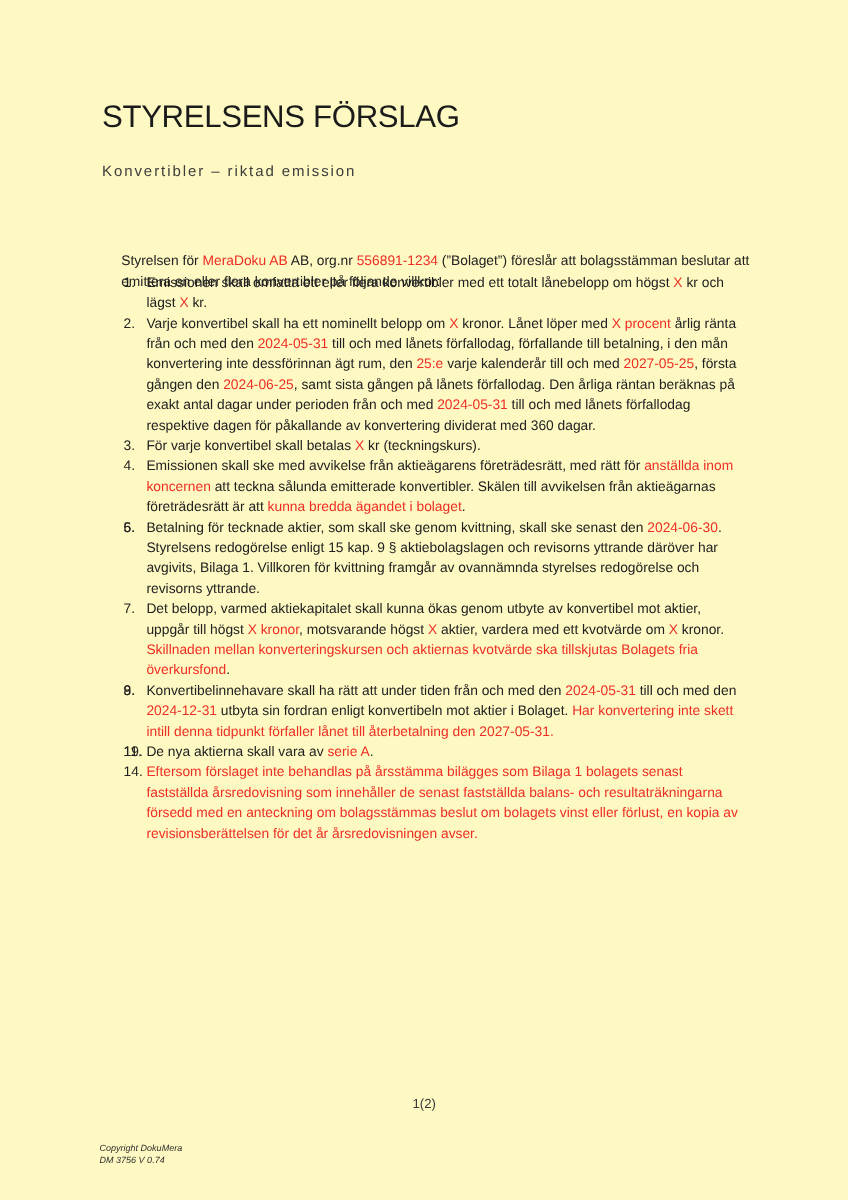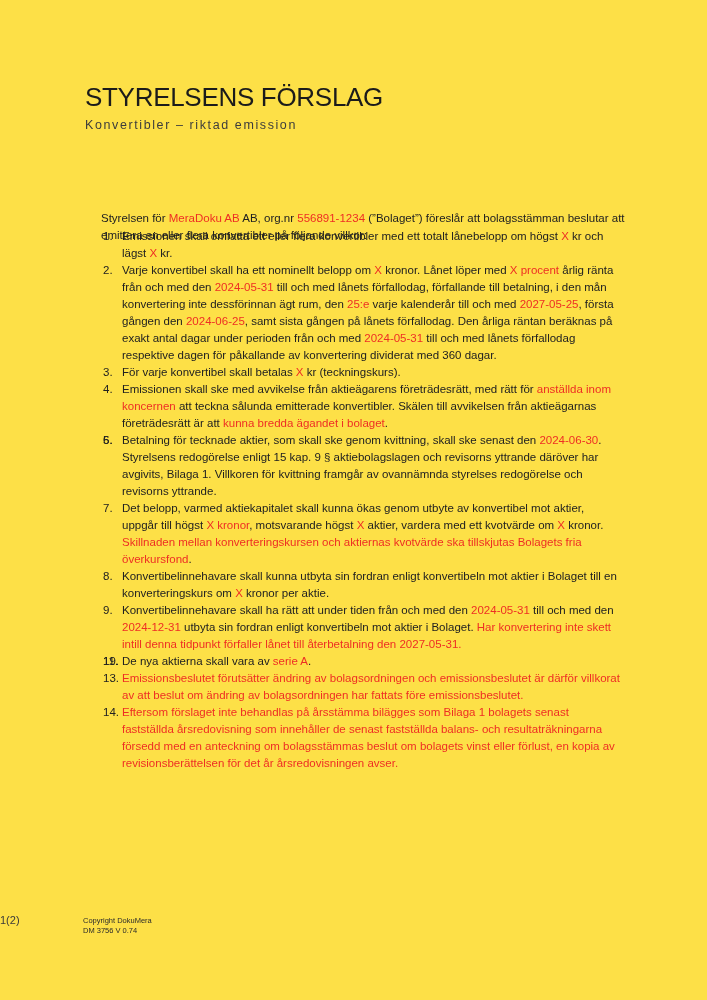--- a/index.html
+++ b/index.html
@@ -1,35 +1,35 @@
 <!DOCTYPE html>
 <html lang="sv" style="--accent: #ee2e24;"><head>
 <meta charset="utf-8">
 <style>
   html, body { margin: 0; padding: 0; background: #ffffff; }
   .page {
     position: relative;
     width: 707px;
     height: 1000px;
-    background: #fde047;
+    background: #fef9c3;
     font-family: "Liberation Sans", sans-serif;
     color: #212121;
     overflow: hidden;
   }
   .header { position: absolute; left: 85px; top: 82px; }
   .title {
     font-size: 26px;
     font-weight: 400;
     letter-spacing: -0.3px;
     line-height: 30px;
     color: #1b1b1b;
     white-space: nowrap;
   }
   .subtitle {
-    margin-top: 6px;
+    margin-top: 24px;
     font-size: 12.5px;
     letter-spacing: 1.6px;
     color: #3c3c3c;
     white-space: nowrap;
   }
   .intro {
     position: absolute;
     left: 85px;
     top: 194px;
     width: 540px;
@@ -46,30 +46,32 @@
     line-height: 17px;
   }
   .item { position: relative; padding-left: 19px; }
   .num { position: absolute; left: 0; top: 0; color: #212121; }
   .red { color: var(--accent, #ee2e24); }
   .footer-page {
     position: absolute;
     left: 0;
     top: 914px;
     width: 707px;
+    text-align: center;
     font-size: 11px;
     color: #3a3a3a;
   }
   .copyright {
     position: absolute;
     left: 83px;
-    top: 916px;
+    top: 952px;
     font-size: 7.5px;
     line-height: 9.5px;
     color: #2b2b2b;
+    font-style: italic;
   }
 </style>
 </head>
 <body>
 
 <div class="page">
 
   <div class="header">
     <div class="title">STYRELSENS FÖRSLAG</div>
     <div class="subtitle">Konvertibler – riktad emission</div>
@@ -78,25 +80,24 @@
   <p class="intro"><span>Styrelsen för </span><span class="red">MeraDoku AB</span><span> AB, org.nr </span><span class="red">556891-1234</span><span> (”Bolaget”) föreslår att bolagsstämman beslutar att emittera en eller flera konvertibler på följande villkor:</span></p>
 
   <div class="list">
       <div class="item"><span class="num">1.</span><span><span>Emissionen skall omfatta ett eller flera konvertibler med ett totalt lånebelopp om högst </span><span class="red">X</span><span> kr och lägst </span><span class="red">X</span><span> kr.</span></span></div>
       <div class="item"><span class="num">2.</span><span><span>Varje konvertibel skall ha ett nominellt belopp om </span><span class="red">X</span><span> kronor. Lånet löper med </span><span class="red">X procent</span><span> årlig ränta från och med den </span><span class="red">2024-05-31</span><span> till och med lånets förfallodag, förfallande till betalning, i den mån konvertering inte dessförinnan ägt rum, den </span><span class="red">25:e</span><span> varje kalenderår till och med </span><span class="red">2027-05-25</span><span>, första gången den </span><span class="red">2024-06-25</span><span>, samt sista gången på lånets förfallodag. Den årliga räntan beräknas på exakt antal dagar under perioden från och med </span><span class="red">2024-05-31</span><span> till och med lånets förfallodag respektive dagen för påkallande av konvertering dividerat med 360 dagar.</span></span></div>
       <div class="item"><span class="num">3.</span><span><span>För varje konvertibel skall betalas </span><span class="red">X</span><span> kr (teckningskurs).</span></span></div>
       <div class="item"><span class="num">4.</span><span><span>Emissionen skall ske med avvikelse från aktieägarens företrädesrätt, med rätt för </span><span class="red">anställda inom koncernen</span><span> att teckna sålunda emitterade konvertibler. Skälen till avvikelsen från aktieägarnas företrädesrätt är att </span><span class="red">kunna bredda ägandet i bolaget</span><span>.</span></span></div>
       <div class="item"><span class="num">5.</span></div>
       <div class="item"><span class="num">6.</span><span><span>Betalning för tecknade aktier, som skall ske genom kvittning, skall ske senast den </span><span class="red">2024-06-30</span><span>. Styrelsens redogörelse enligt 15 kap. 9 § aktiebolagslagen och revisorns yttrande däröver har avgivits, Bilaga 1. Villkoren för kvittning framgår av ovannämnda styrelses redogörelse och revisorns yttrande.</span></span></div>
       <div class="item"><span class="num">7.</span><span><span>Det belopp, varmed aktiekapitalet skall kunna ökas genom utbyte av konvertibel mot aktier, uppgår till högst </span><span class="red">X kronor</span><span>, motsvarande högst </span><span class="red">X</span><span> aktier, vardera med ett kvotvärde om </span><span class="red">X</span><span> kronor. </span><span class="red">Skillnaden mellan konverteringskursen och aktiernas kvotvärde ska tillskjutas Bolagets fria överkursfond</span><span>.</span></span></div>
-      <div class="item"><span class="num">8.</span><span><span>Konvertibelinnehavare skall kunna utbyta sin fordran enligt konvertibeln mot aktier i Bolaget till en konverteringskurs om </span><span class="red">X</span><span> kronor per aktie.</span></span></div>
+      <div class="item"><span class="num">8.</span></div>
       <div class="item"><span class="num">9.</span><span><span>Konvertibelinnehavare skall ha rätt att under tiden från och med den </span><span class="red">2024-05-31</span><span> till och med den </span><span class="red">2024-12-31</span><span> utbyta sin fordran enligt konvertibeln mot aktier i Bolaget. </span><span class="red">Har konvertering inte skett intill denna tidpunkt förfaller lånet till återbetalning den 2027-05-31.</span></span></div>
       <div class="item"><span class="num">19.</span></div>
       <div class="item"><span class="num">11.</span><span><span>De nya aktierna skall vara av </span><span class="red">serie A</span><span>.</span></span></div>
-      <div class="item"><span class="num">13.</span><span><span class="red">Emissionsbeslutet förutsätter ändring av bolagsordningen och emissionsbeslutet är därför villkorat av att beslut om ändring av bolagsordningen har fattats före emissionsbeslutet.</span></span></div>
       <div class="item"><span class="num">14.</span><span><span class="red">Eftersom förslaget inte behandlas på årsstämma bilägges som Bilaga 1 bolagets senast fastställda årsredovisning som innehåller de senast fastställda balans- och resultaträkningarna försedd med en anteckning om bolagsstämmas beslut om bolagets vinst eller förlust, en kopia av revisionsberättelsen för det år årsredovisningen avser.</span></span></div>
     </div>
 
   <div class="footer-page">1(2)</div>
 
   <div class="copyright">
     <div>Copyright DokuMera</div>
     <div>DM 3756 V 0.74</div>
   </div>
 

